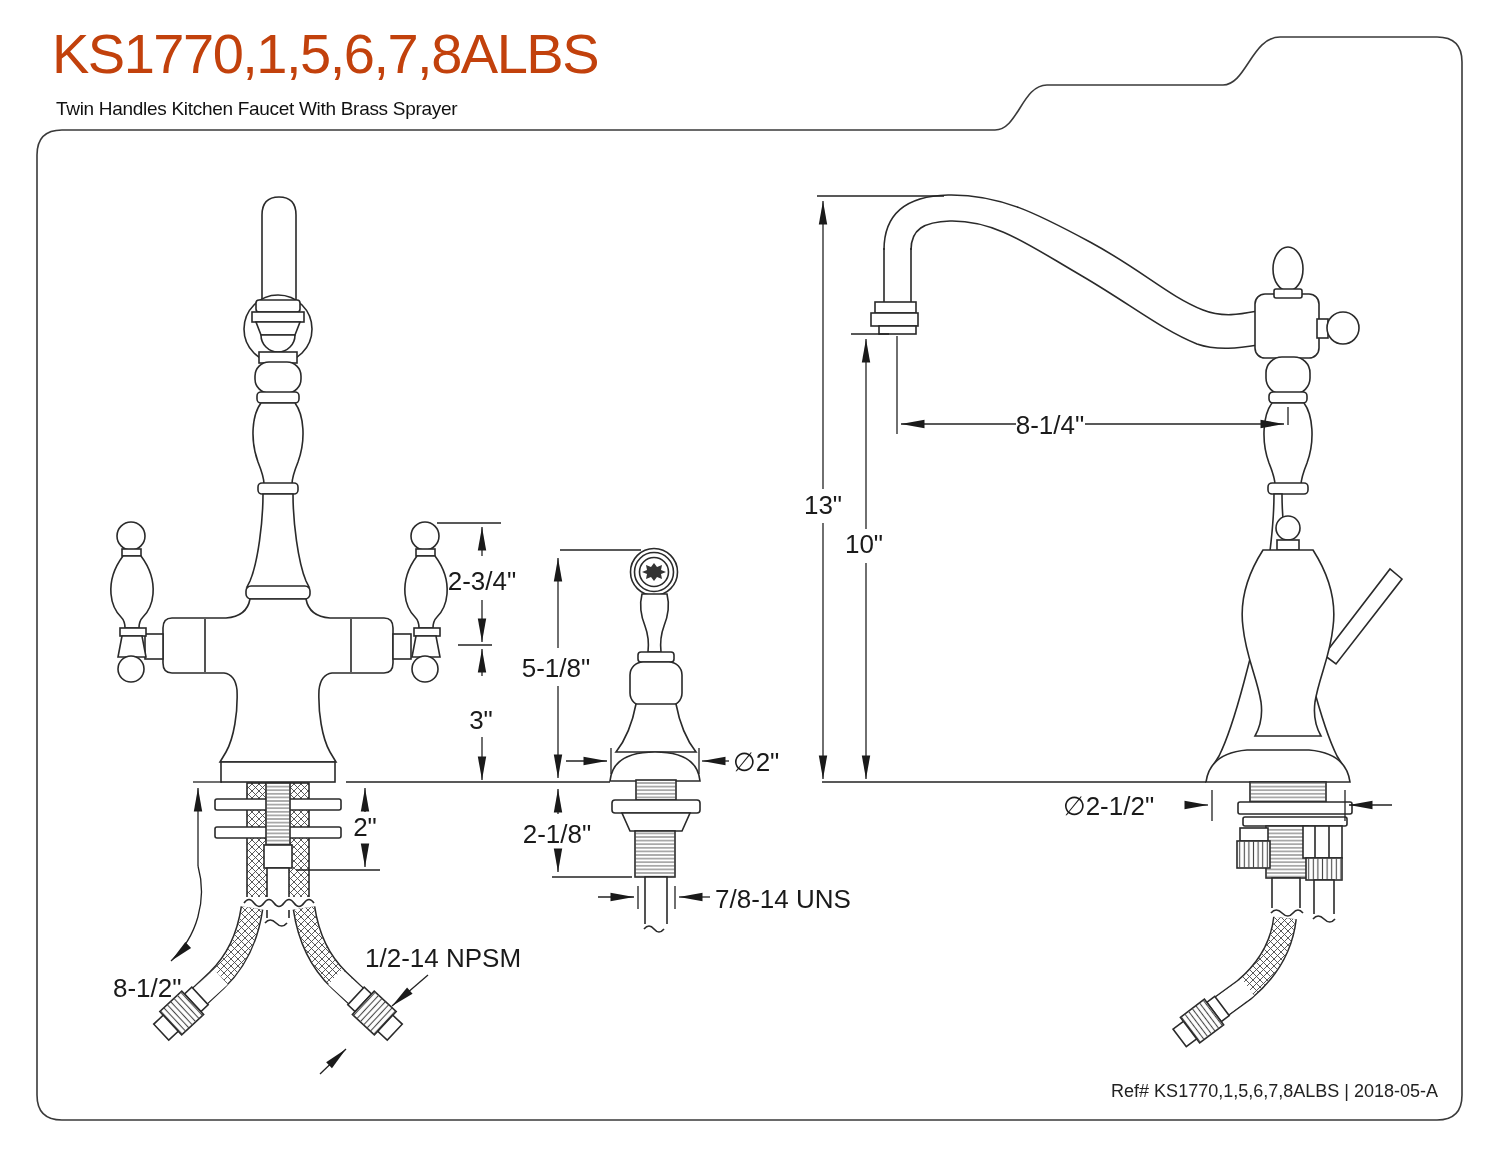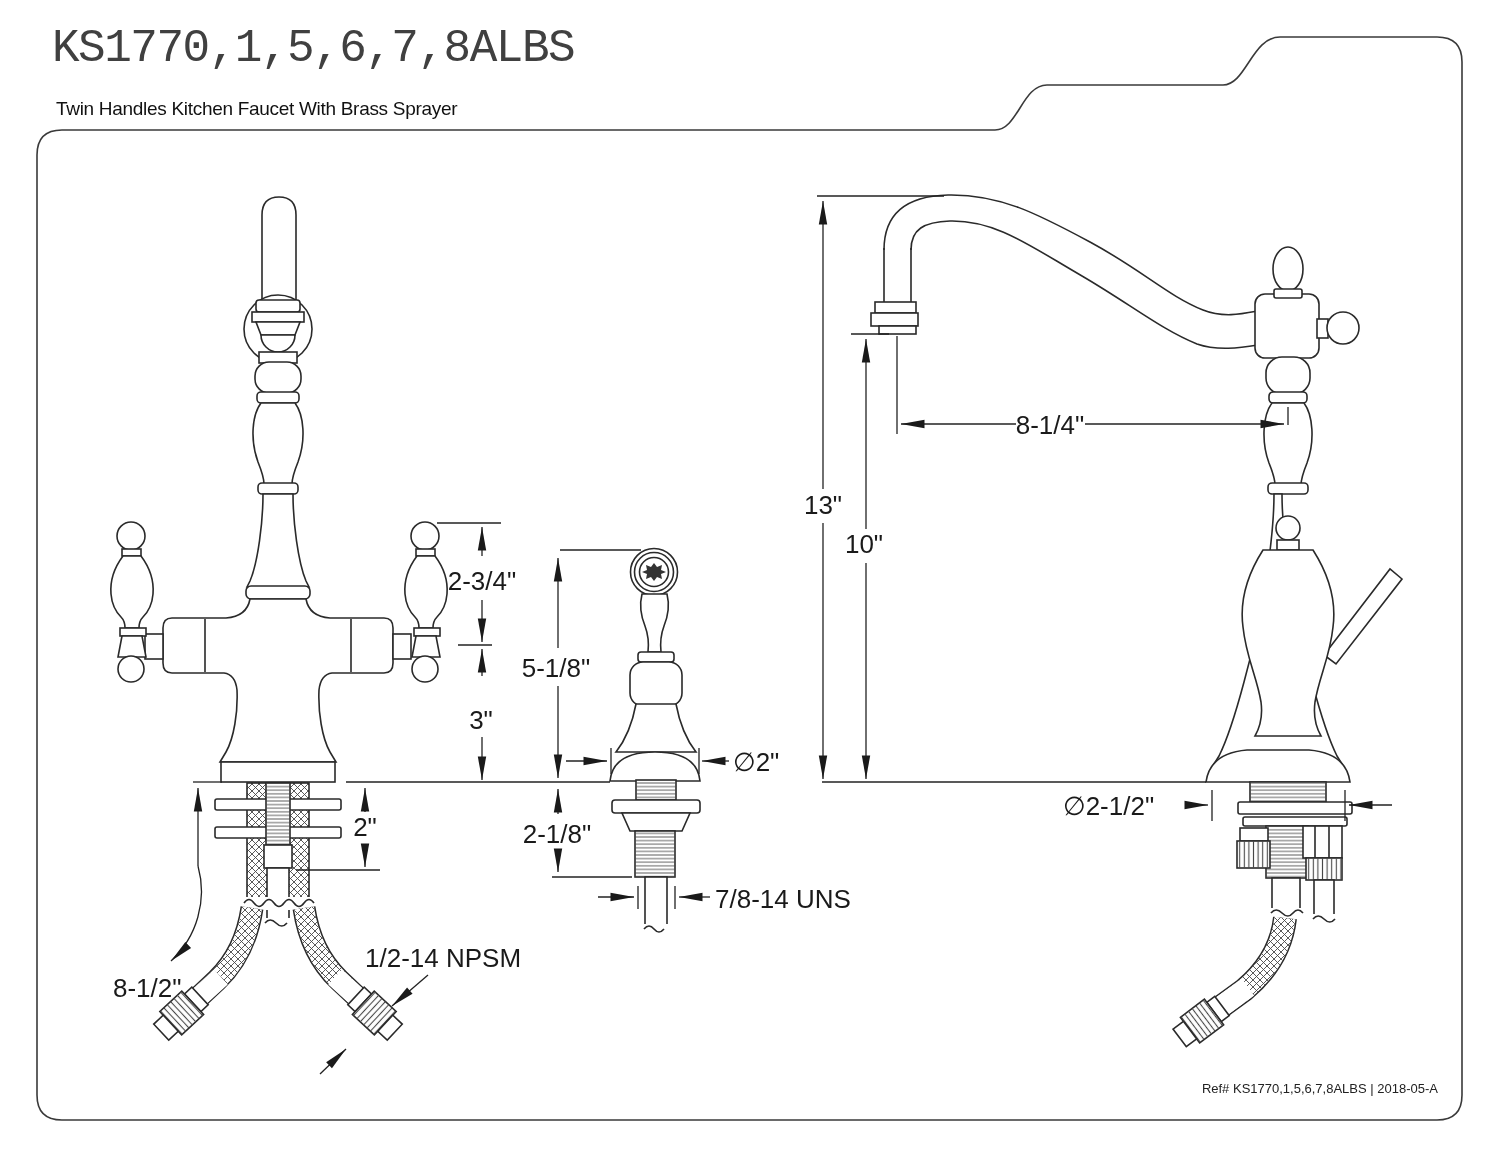--- a/index.html
+++ b/index.html
@@ -1,22 +1,22 @@
 <!DOCTYPE html>
 <html><head>
 <meta charset="utf-8">
 <style>
   html,body{margin:0;padding:0;background:#fff;}
   .page{position:relative;width:1500px;height:1159px;background:#fff;color:#1a1a1a;
         font-family:"Liberation Sans",sans-serif;overflow:hidden;}
-  .title{position:absolute;left:52px;top:26px;font-size:46px;line-height:1;
-         letter-spacing:-1.5px;white-space:nowrap;color:#404040;font-family:Liberation Mono, monospace;}
+  .title{position:absolute;left:52px;top:26px;font-size:56px;line-height:1;
+         letter-spacing:-1.5px;white-space:nowrap;color:#c2410c;}
   .subtitle{position:absolute;left:56px;top:99px;font-size:19px;line-height:1;
             letter-spacing:-0.3px;white-space:nowrap;color:#111;}
-  .ref{position:absolute;right:62px;top:1081px;font-size:13px;color:#222;white-space:nowrap;}
+  .ref{position:absolute;right:62px;top:1081px;font-size:18px;color:#222;white-space:nowrap;}
   svg{position:absolute;left:0;top:0;}
   .ln{stroke:#2a2a2a;stroke-width:1.6;fill:#fff;}
   .lnf{stroke:#2a2a2a;stroke-width:1.6;fill:none;}
   .dim{stroke:#222;stroke-width:1.3;fill:none;}
   .dtx{font-family:"Liberation Sans",sans-serif;font-size:26px;fill:#1a1a1a;}
 </style>
 </head>
 <body>
 
 <div class="page">

